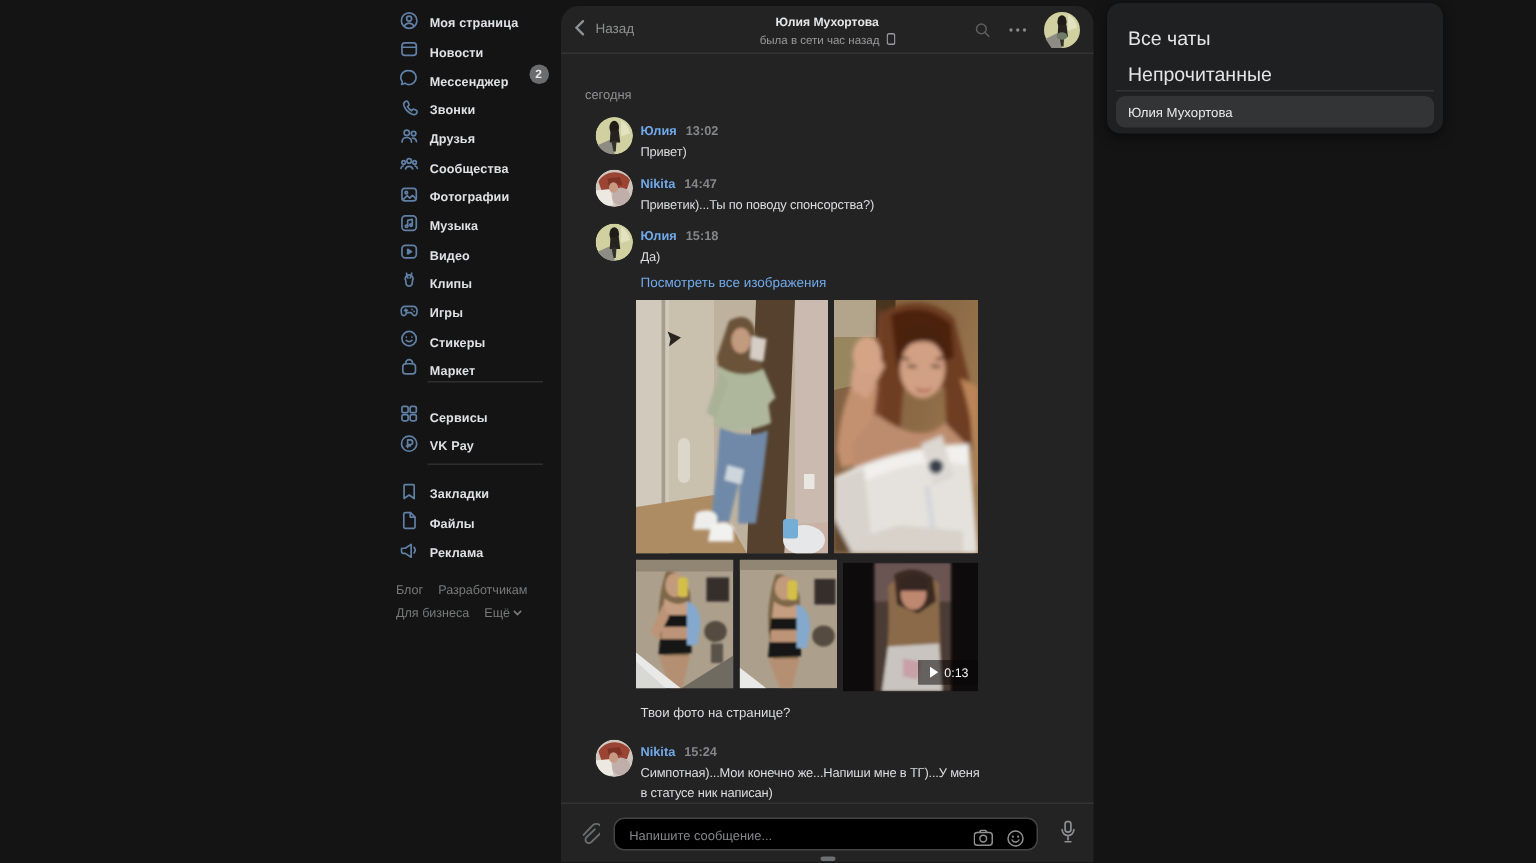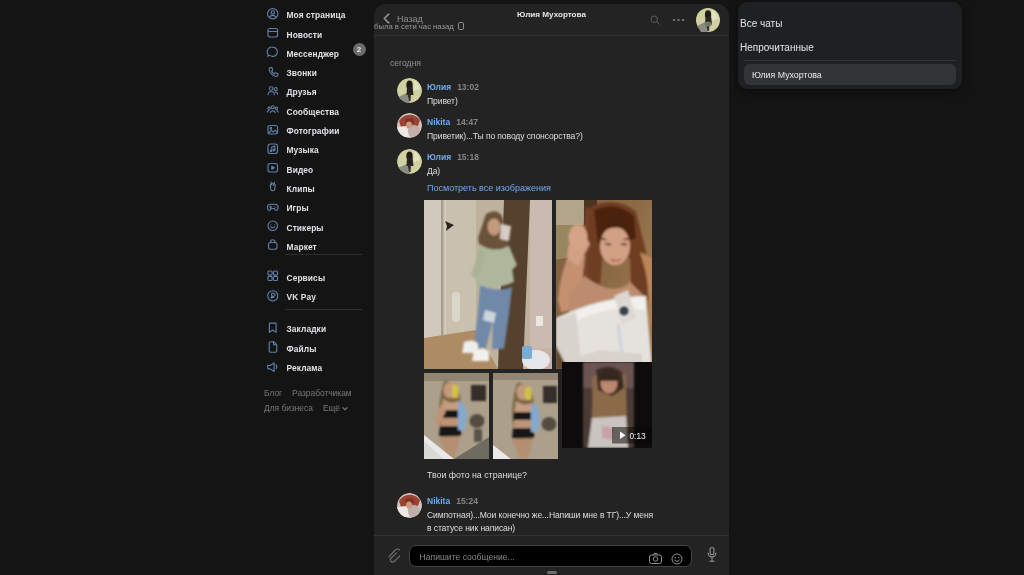--- a/index.html
+++ b/index.html
@@ -12,21 +12,21 @@
 .d1{margin-top:2px;margin-bottom:8.7px}
 .d2{margin-top:6.6px;margin-bottom:5.4px}
 #foot{position:absolute;left:264px;top:386px;width:110px;font-size:8.4px;color:#76787a;line-height:14.5px}
 #foot b{font-weight:400;margin-right:10px}
 
 #panel{position:absolute;left:374px;top:4px;width:355px;height:571px;background:#232323;border-radius:12px 12px 0 0}
 #phead{position:absolute;left:0;top:0;width:100%;height:32px;border-bottom:1px solid #333436}
 .back{position:absolute;left:9px;top:9px;display:flex;align-items:flex-end;color:#8f9193}
 .back span{font-size:9px;margin-left:7px}
 .title{position:absolute;left:0;top:5.5px;width:100%;text-align:center;font-size:8.1px;font-weight:700;color:#e4e5e7}
-.sub{position:absolute;left:0;top:17.5px;width:100%;font-size:7.7px;color:#98999c}
+.sub{position:absolute;left:0;top:17.5px;width:100%;text-align:center;font-size:7.7px;color:#98999c}
 .hicons{position:absolute;right:9px;top:0;height:32px;display:flex;align-items:center;gap:11px}
 
 .day{position:absolute;left:16px;top:54px;width:100%;text-align:left;font-size:8.6px;color:#909194}
 .msg{position:absolute;left:23px}
 .msg .av{position:absolute;left:0;top:0;width:25px;height:25px;border-radius:50%;overflow:hidden}
 .msg .nm{position:absolute;left:30px;top:3.5px;font-size:8.5px;font-weight:700;color:#71aaeb;white-space:nowrap}
 .msg .nm i{font-style:normal;font-weight:700;color:#848689;margin-left:6px;font-size:8.5px}
 .msg .tx{position:absolute;left:30px;top:16.5px;font-size:8.6px;letter-spacing:-.12px;color:#dcdde0;white-space:nowrap;line-height:13px}
 .link{position:absolute;left:53px;top:179px;font-size:9px;color:#71aaeb}
 .plain{position:absolute;left:53px;top:466px;font-size:8.8px;color:#dcdde0}
@@ -34,21 +34,21 @@
 #grid{position:absolute;left:50px;top:196px;width:228px;height:259px}
 #grid .ph{position:absolute;overflow:hidden}
 
 #ibar{position:absolute;left:0;bottom:0;width:100%;height:40px;border-top:1px solid #333436}
 #ibox{position:absolute;left:34.5px;top:9px;width:283.5px;height:21.5px;border:1px solid #434445;border-radius:7px;background:#000000}
 #ibox span{position:absolute;left:10px;top:6px;font-size:8.6px;color:#84868a}
 .iboxicons{position:absolute;right:8px;top:6.5px;display:flex;gap:9px}
 #hbar{position:absolute;left:173px;bottom:1.5px;width:10px;height:2.5px;border-radius:1.5px;background:#6e6f71}
 
 #drop{position:absolute;left:738px;top:2px;width:224px;height:87px;background:#1f2021;border-radius:9px;box-shadow:0 2px 8px rgba(0,0,0,.5)}
-#drop .it{position:absolute;left:2px;font-size:10px;color:#e3e4e6}
+#drop .it{position:absolute;left:14px;font-size:13px;color:#e3e4e6}
 #drop .sel{position:absolute;left:6px;top:62px;width:212px;height:21px;background:#333436;border-radius:6px}
 #drop .sel span{position:absolute;left:8px;top:6px;font-size:8.8px;color:#e9eaec}
 #ddiv{position:absolute;left:6px;top:58px;width:212px;height:1px;background:#323334}
 </style></head>
 <body>
 
 <div id="menu">
     <div class="mi">
       <svg viewBox="0 0 24 24" fill="none" stroke="#6080a6" stroke-width="2" stroke-linecap="round" stroke-linejoin="round">
         <circle cx="12" cy="12" r="9.2"></circle>
@@ -395,21 +395,21 @@
   <rect x="32" y="14" width="6.5" height="13" rx="2" fill="#d4bf48"></rect>
   <path d="M23 28 q8 6 15 2 l2 12 -19 2z" fill="#c59d80"></path>
   <path d="M21 39 l18 0 1 8.5 -20 1z" fill="#151515"></path>
   <path d="M20 55 l21 -1 0 10.5 -22 1z" fill="#171717"></path>
   <path d="M21 47 l17 0 1 8 -18 0z" fill="#bd9477"></path>
   <path d="M38 30 q9 2 9 16 l-2 13 -7 0z" fill="#84a9cc"></path>
   <path d="M19 66 l8 20 8 0 5 -20z" fill="#b58f72"></path>
  </g>
  <polygon points="0,72 18,86 0,86" fill="#e9e9e7"></polygon>
 </svg></div>
-<div class="ph" style="left:138px;top:162px;width:90px;height:86px">
+<div class="ph" style="left:138px;top:175px;width:90px;height:86px">
 <svg width="90" height="86">
  <defs>
             <filter id="bl4">
               <feGaussianBlur stdDeviation="1.1"></feGaussianBlur>
             </filter>
           </defs>
  <rect width="90" height="86" fill="#0d0b0b"></rect>
  <g filter="url(#bl4)">
   <rect x="21" y="0" width="51" height="86" fill="#4c3a36"></rect>
   <rect x="21" y="0" width="51" height="26" fill="#6b5452"></rect>

